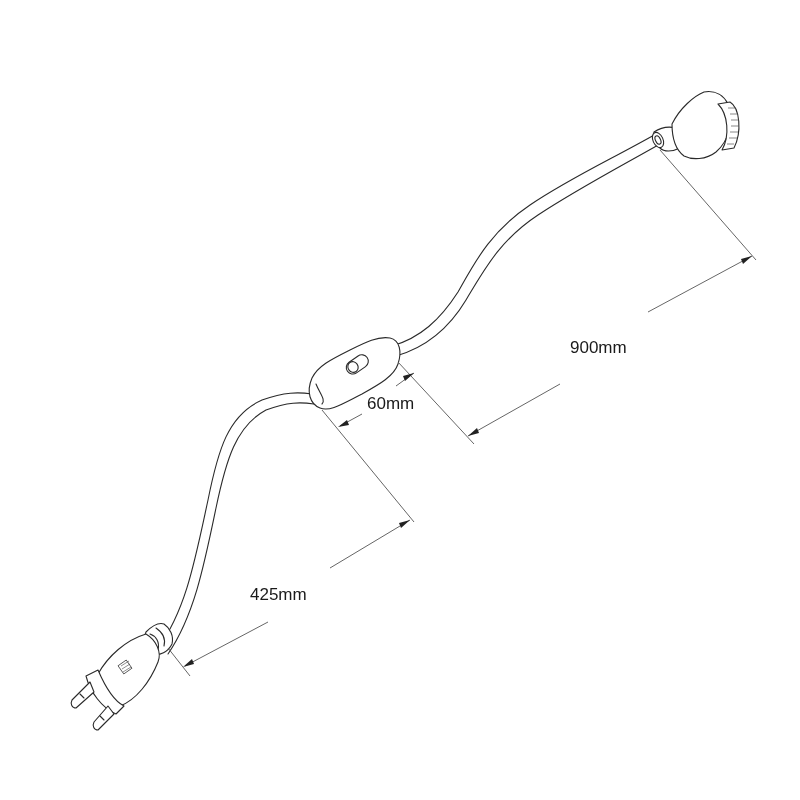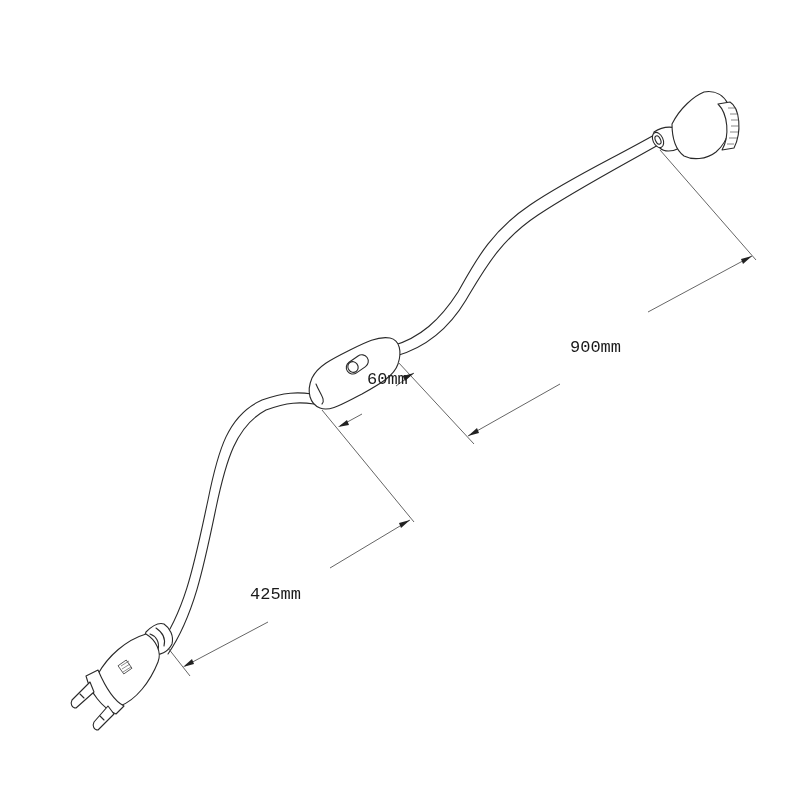--- a/index.html
+++ b/index.html
@@ -4,21 +4,21 @@
   <style>
     html, body { margin: 0; padding: 0; background: #ffffff; }
     body { width: 800px; height: 800px; position: relative; overflow: hidden; }
     #canvas { position: absolute; left: 0; top: 0; width: 800px; height: 800px; }
     .outline { fill: #ffffff; stroke: #2a2a2a; stroke-width: 1.1; stroke-linejoin: round; stroke-linecap: round; }
     .cord { fill: none; stroke: #2a2a2a; stroke-width: 1.1; stroke-linecap: round; }
     .dim { fill: none; stroke: #555555; stroke-width: 0.9; }
     .arrow { fill: #222222; stroke: none; }
     .dim-label {
       position: absolute;
-      font-family: Liberation Mono, monospace;
+      font-family: Liberation Sans, sans-serif;
       font-size: 17px;
       color: #1a1a1a;
       background: transparent;
       white-space: nowrap;
       line-height: 1;
     }
   </style>
 </head>
 <body>
 
@@ -111,15 +111,15 @@
     <g>
       <line class="dim" x1="660" y1="150" x2="756" y2="260"></line>
       <line class="dim" x1="468" y1="436" x2="560" y2="384"></line>
       <line class="dim" x1="648" y1="312" x2="752" y2="256"></line>
       <polygon class="arrow" points="468,436 477,428 479,433"></polygon>
       <polygon class="arrow" points="752,256 743,264 741,259"></polygon>
     </g>
   </svg>
 
   <span class="dim-label" style="left:250px; top:586px;">425mm</span>
-  <span class="dim-label" style="left:367px; top:371px;">60mm</span>
+  <span class="dim-label" style="left:367px; top:395px;">60mm</span>
   <span class="dim-label" style="left:570px; top:339px;">900mm</span>
 </div>
 
 </body></html>

